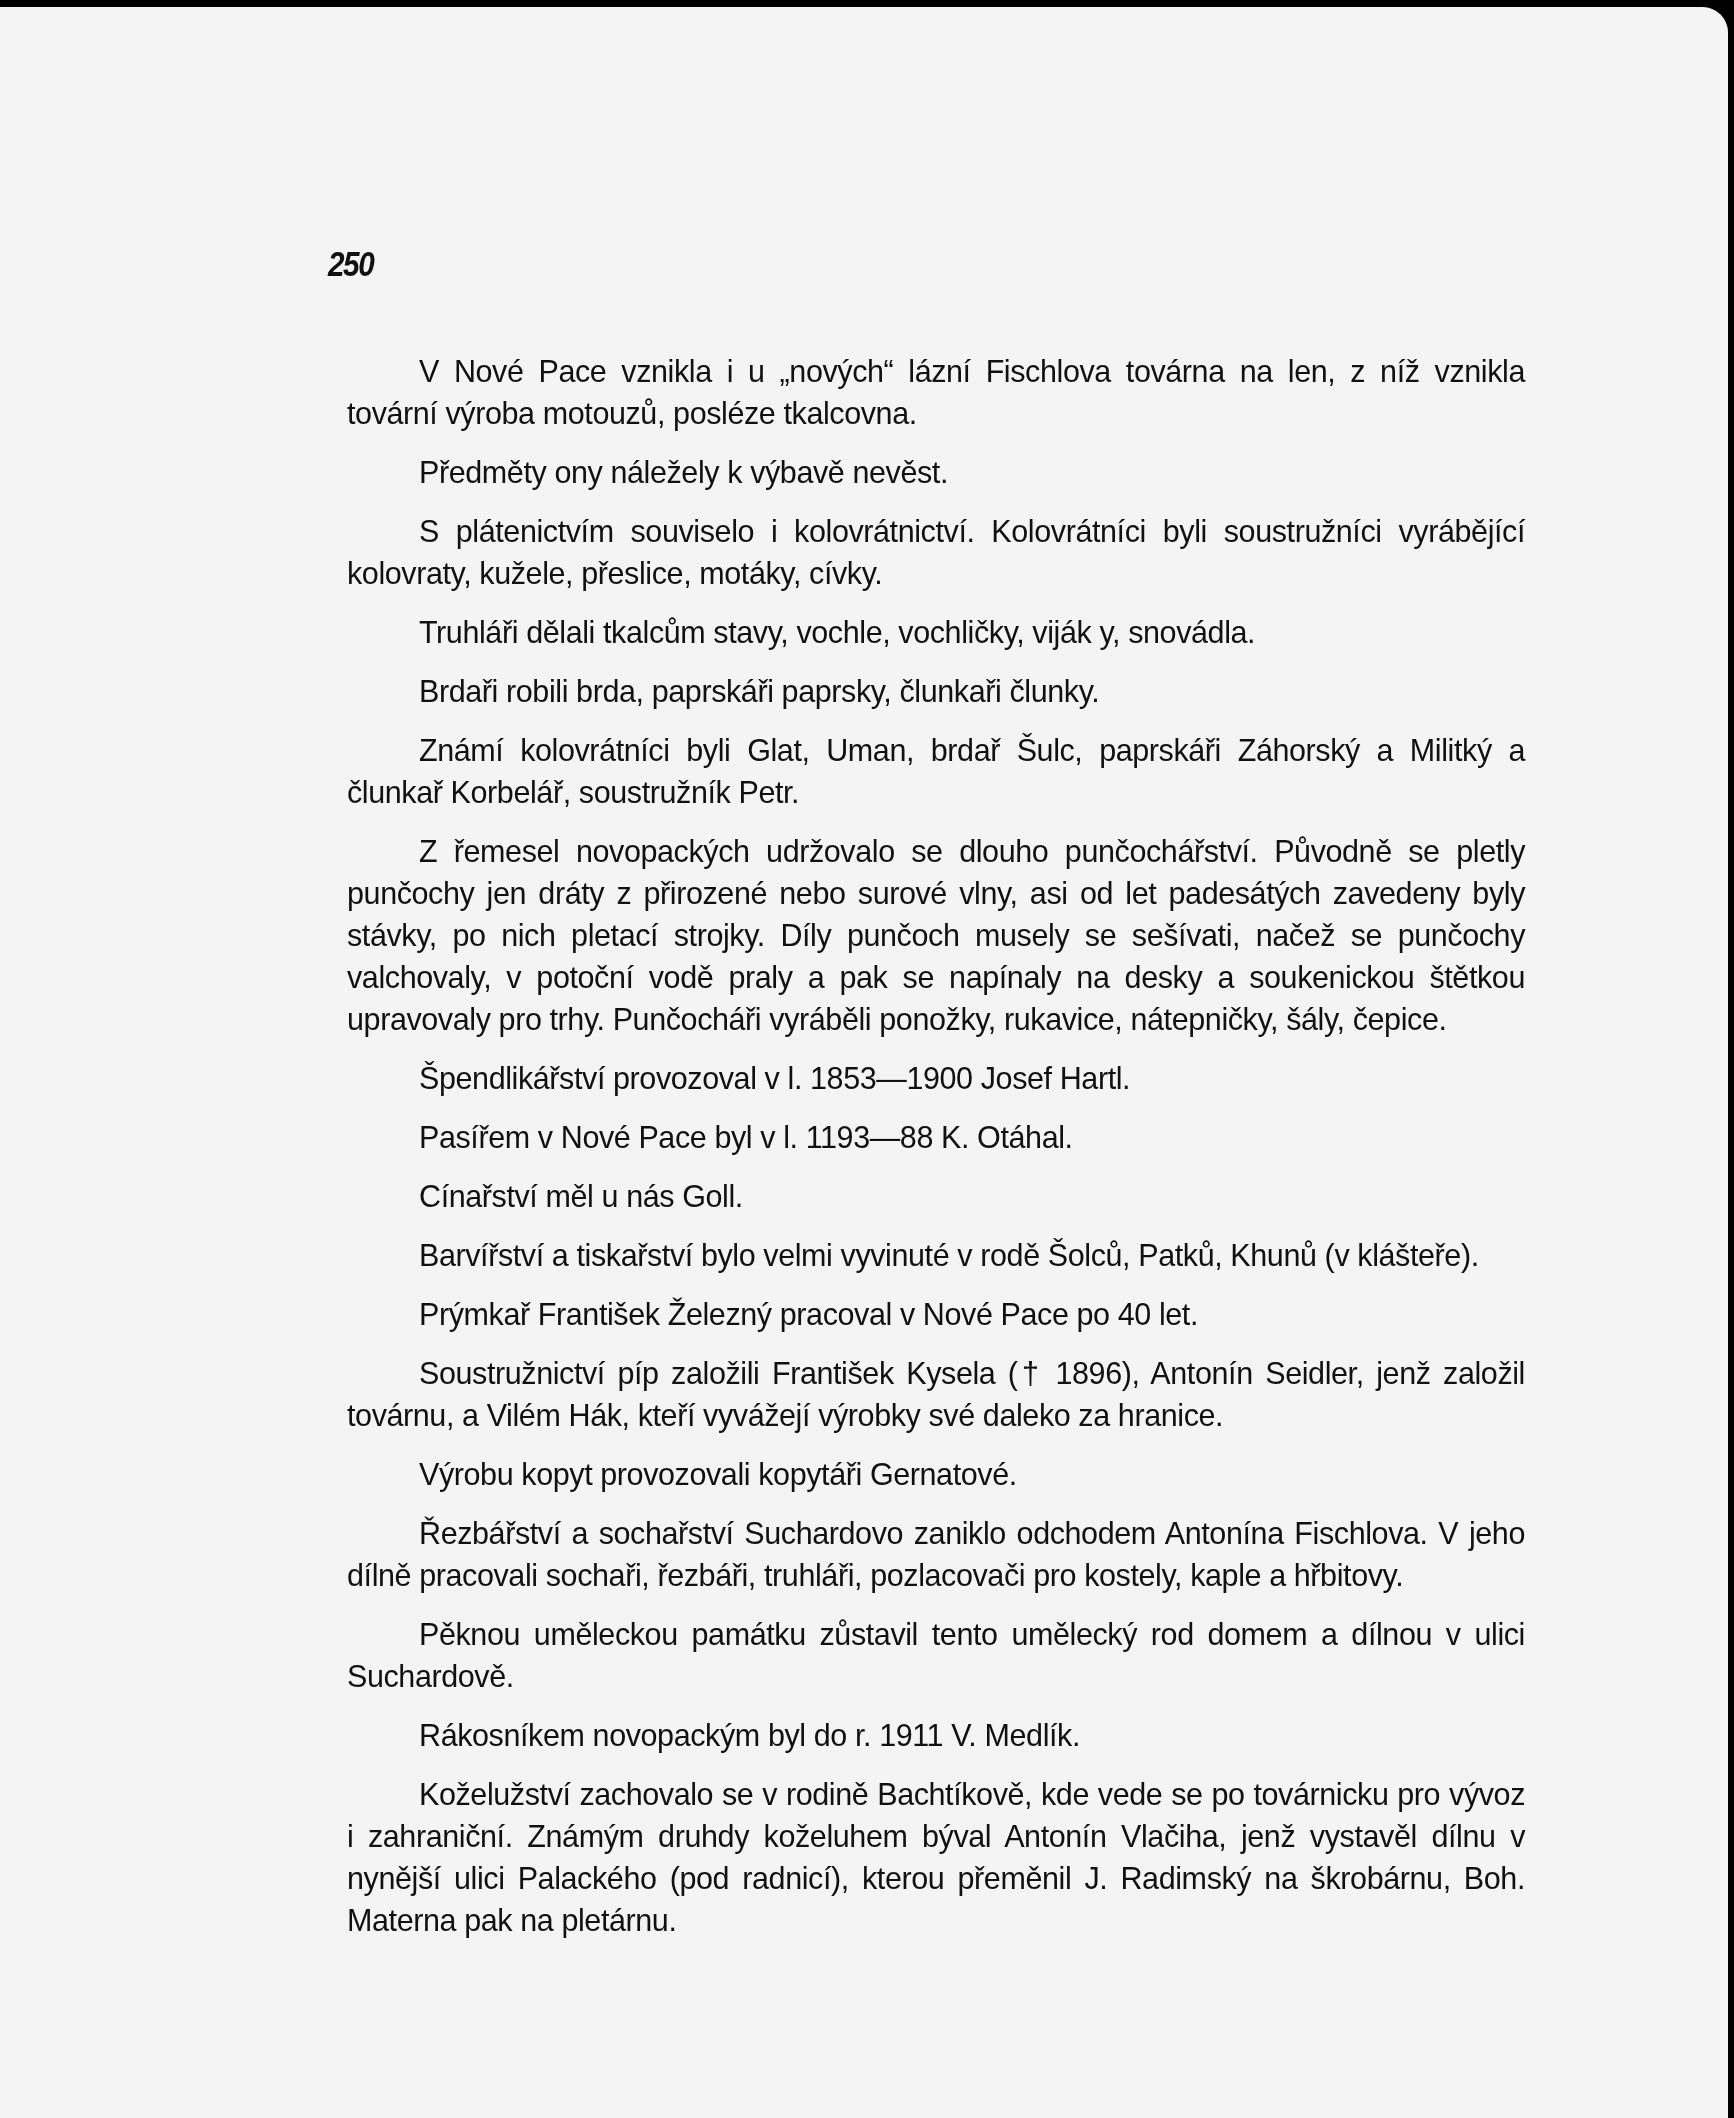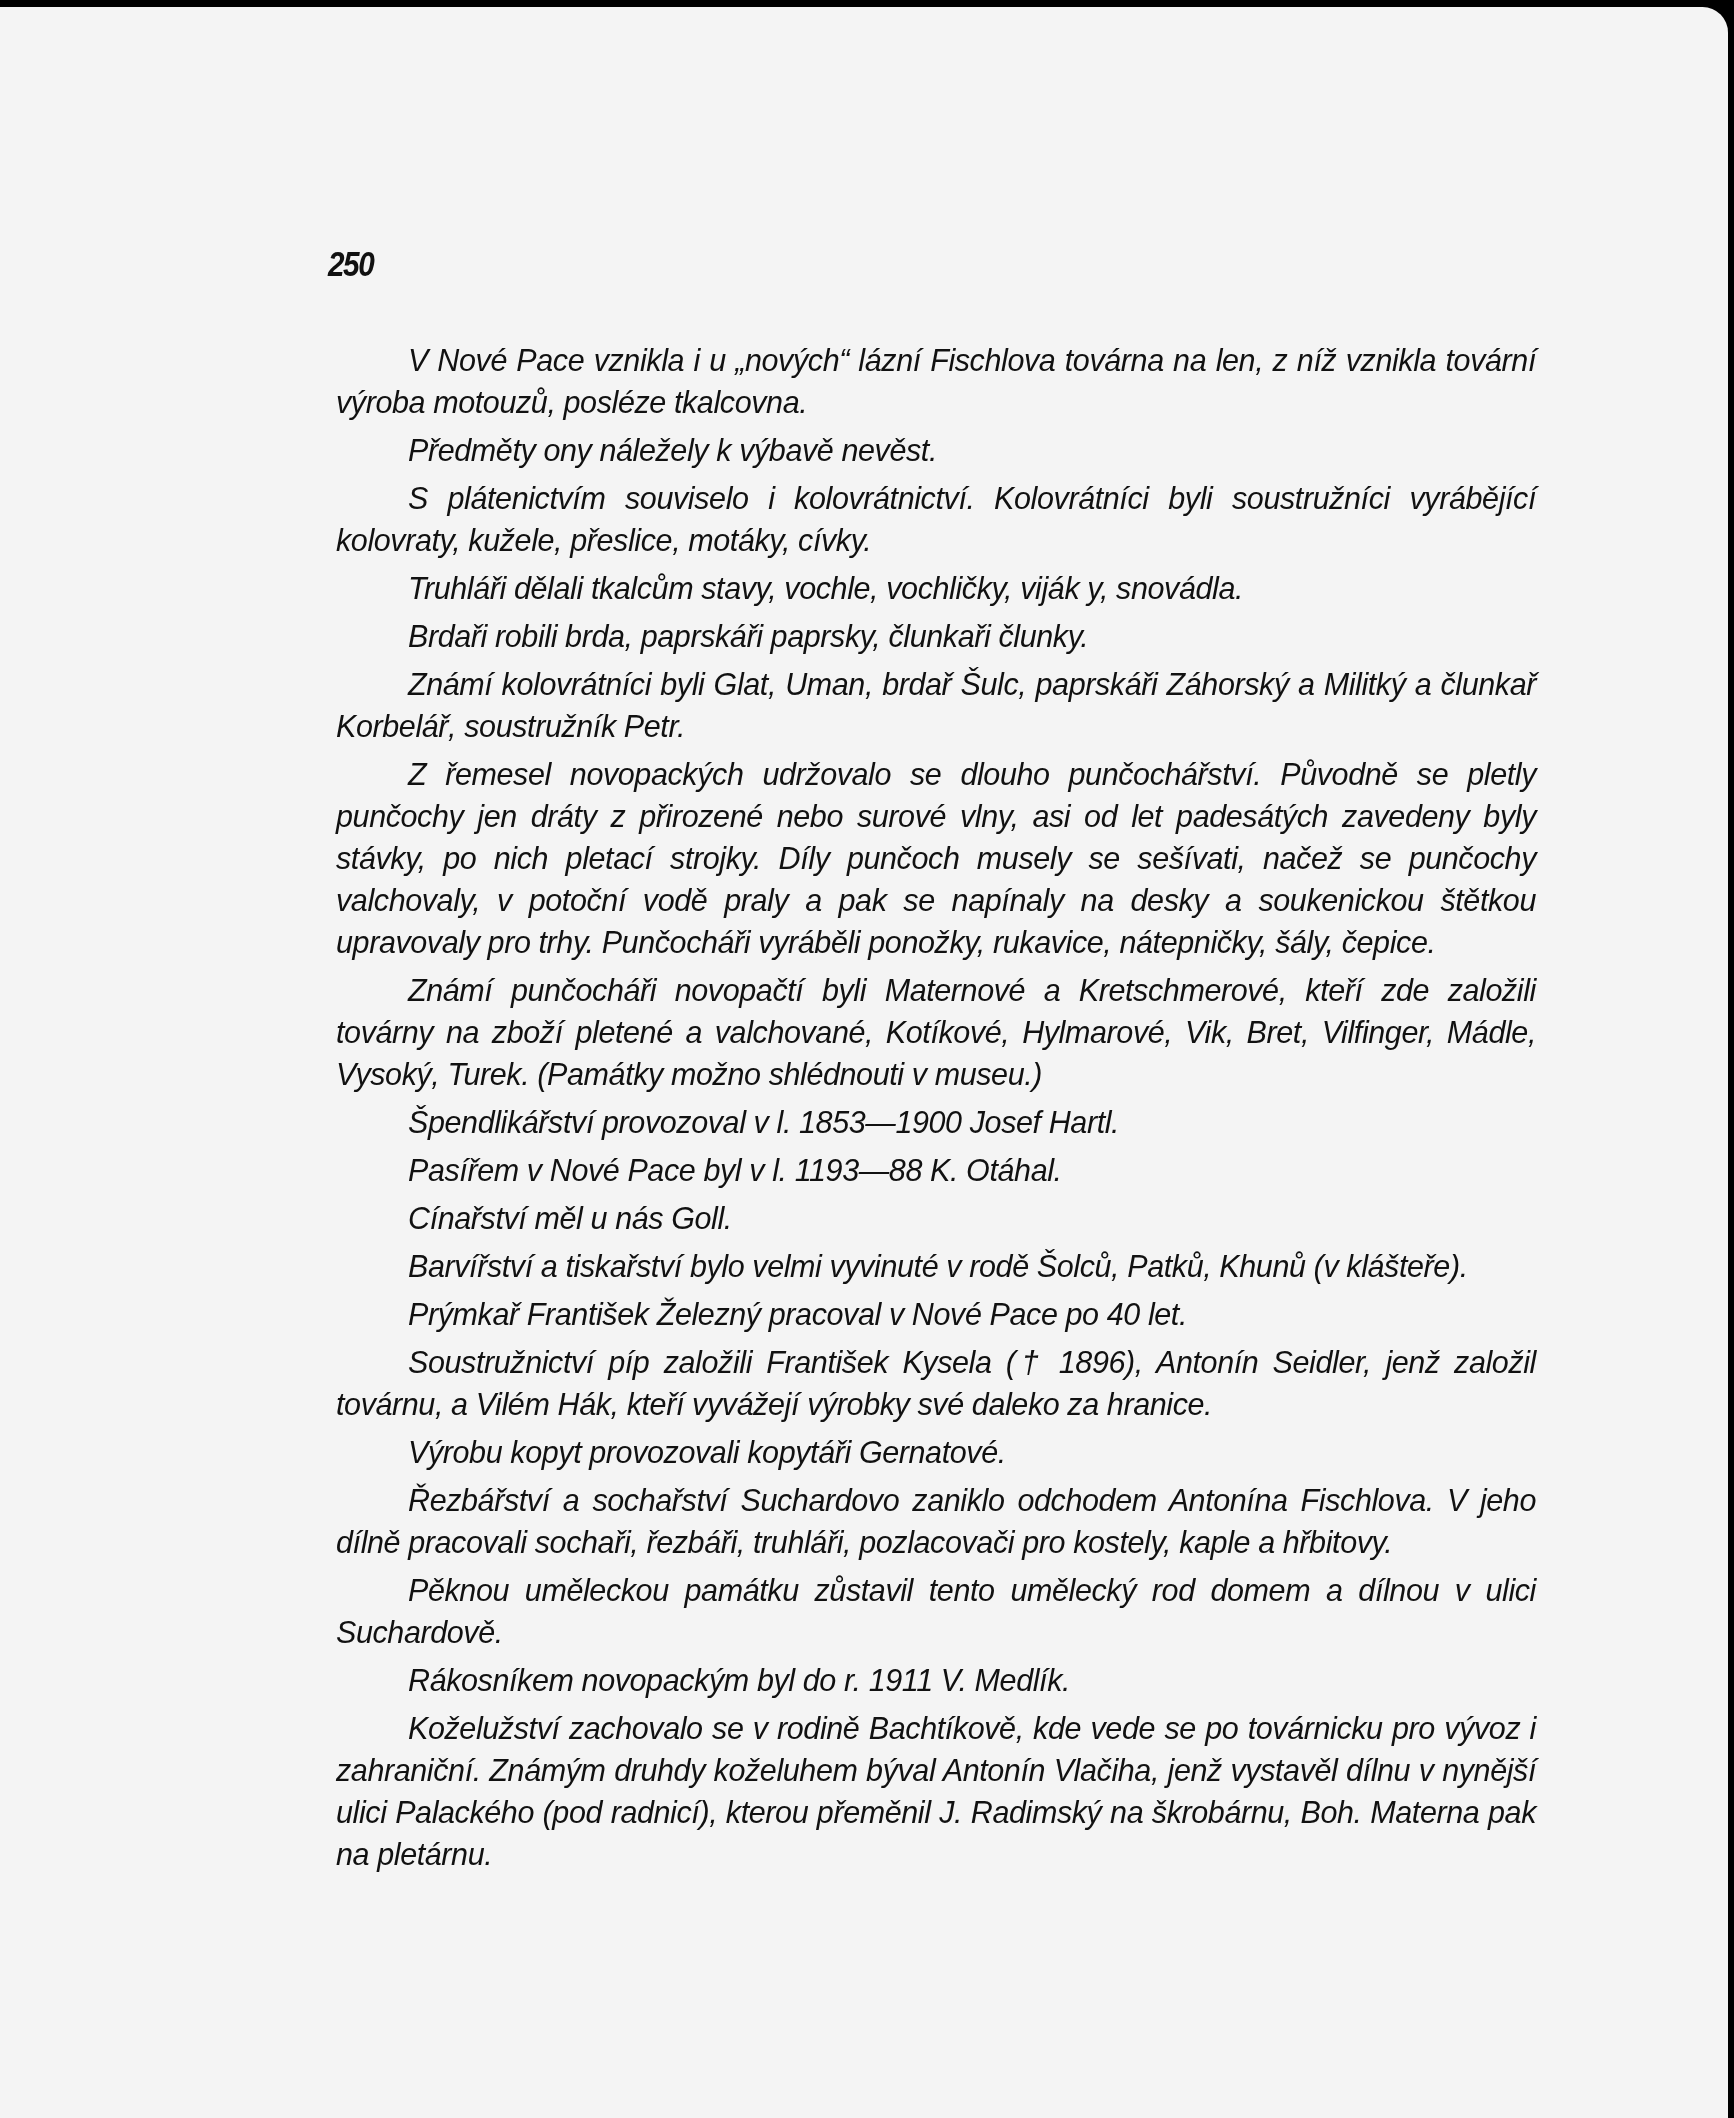--- a/index.html
+++ b/index.html
@@ -37,41 +37,39 @@
       left: 330px;
       top: 326px;
       width: 1212px;
       font-family: "Liberation Sans", sans-serif;
       font-size: 30.5px;
       line-height: 42px;
       color: #111;
       text-align: justify;
     }
     .para {
-      margin: 6px;
+      margin: 17px;
       text-indent: 72px;
       text-align: justify;
       letter-spacing: -0.4px;
-      font-style: italic;
     }
   </style>
 </head>
 <body>
 
 <div class="page">
   <div class="page-number">250</div>
   <div class="text-body">
     <p class="para">V Nové Pace vznikla i u „nových“ lázní Fischlova továrna na len, z níž vznikla tovární výroba motouzů, posléze tkalcovna.</p>
     <p class="para">Předměty ony náležely k výbavě nevěst.</p>
     <p class="para">S plátenictvím souviselo i kolovrátnictví. Kolovrátníci byli soustružníci vyrábějící kolovraty, kužele, přeslice, motáky, cívky.</p>
     <p class="para">Truhláři dělali tkalcům stavy, vochle, vochličky, viják y, snovádla.</p>
     <p class="para">Brdaři robili brda, paprskáři paprsky, člunkaři člunky.</p>
     <p class="para">Známí kolovrátníci byli Glat, Uman, brdař Šulc, paprskáři Záhorský a Militký a člunkař Korbelář, soustružník Petr.</p>
     <p class="para">Z řemesel novopackých udržovalo se dlouho punčochářství. Původně se pletly punčochy jen dráty z přirozené nebo surové vlny, asi od let padesátých zavedeny byly stávky, po nich pletací strojky. Díly punčoch musely se sešívati, načež se punčochy valchovaly, v potoční vodě praly a pak se napínaly na desky a soukenickou štětkou upravovaly pro trhy. Punčocháři vyráběli ponožky, rukavice, nátepničky, šály, čepice.</p>
-    <p class="para">Známí punčocháři novopačtí byli Maternové a Kretschmerové, kteří zde založili továrny na zboží pletené a valchované, Kotíkové, Hylmarové, Vik, Bret, Vilfinger, Mádle, Vysoký, Turek. (Památky možno shlédnouti v museu.)</p>
     <p class="para">Špendlikářství provozoval v l. 1853—1900 Josef Hartl.</p>
     <p class="para">Pasířem v Nové Pace byl v l. 1193—88 K. Otáhal.</p>
     <p class="para">Cínařství měl u nás Goll.</p>
     <p class="para">Barvířství a tiskařství bylo velmi vyvinuté v rodě Šolců, Patků, Khunů (v klášteře).</p>
     <p class="para">Prýmkař František Železný pracoval v Nové Pace po 40 let.</p>
     <p class="para">Soustružnictví píp založili František Kysela († 1896), Antonín Seidler, jenž založil továrnu, a Vilém Hák, kteří vyvážejí výrobky své daleko za hranice.</p>
     <p class="para">Výrobu kopyt provozovali kopytáři Gernatové.</p>
     <p class="para">Řezbářství a sochařství Suchardovo zaniklo odchodem Antonína Fischlova. V jeho dílně pracovali sochaři, řezbáři, truhláři, pozlacovači pro kostely, kaple a hřbitovy.</p>
     <p class="para">Pěknou uměleckou památku zůstavil tento umělecký rod domem a dílnou v ulici Suchardově.</p>
     <p class="para">Rákosníkem novopackým byl do r. 1911 V. Medlík.</p>

